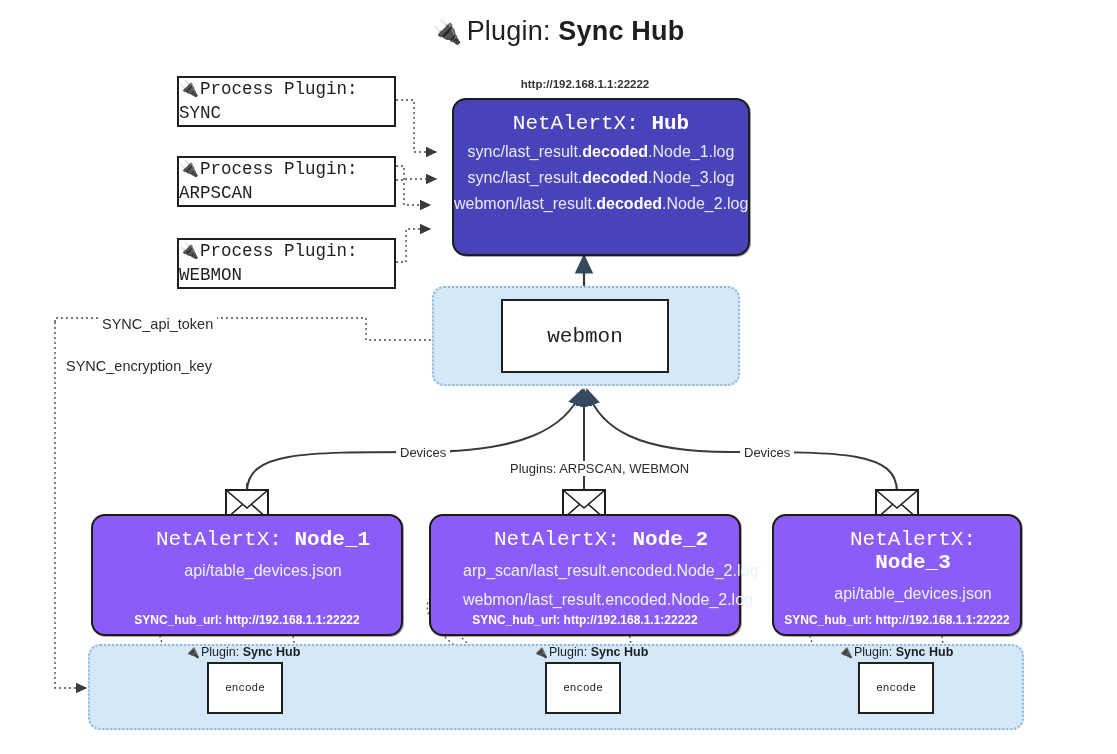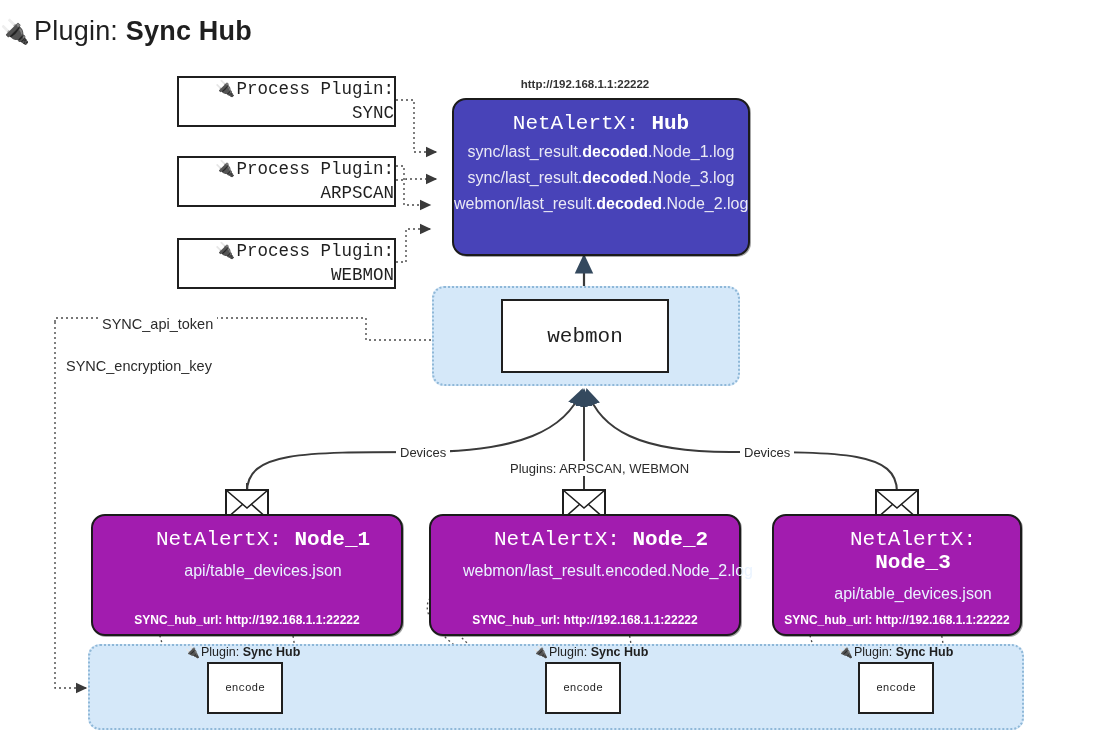--- a/index.html
+++ b/index.html
@@ -2,50 +2,50 @@
 <html><head>
 <meta charset="utf-8">
 <style>
   html,body{margin:0;padding:0;background:#ffffff;}
   body{width:1117px;height:754px;position:relative;overflow:hidden;
        font-family:"Liberation Sans",sans-serif;color:#2b2b2b;}
   .layer{position:absolute;left:0;top:0;width:1117px;height:754px;}
   svg.layer{pointer-events:none;}
 
   
-  #title{position:absolute;left:0;top:16px;width:1117px;text-align:left;
+  #title{position:absolute;left:0;top:16px;width:1117px;text-align:center;
          font-size:27px;color:#1f1f1f;letter-spacing:.2px;}
   #title .plug{font-size:24px;filter:grayscale(1) contrast(1.5);margin-right:4px;}
   #title .b{font-weight:bold;}
 
   
   .box{position:absolute;box-sizing:border-box;}
 
   .plugbox{border:2px solid #1f1f1f;background:#fff;
            font-family:"Liberation Mono","DejaVu Sans Mono",monospace;
            font-size:17.5px;color:#1f1f1f;text-align:center;
-           display:flex;flex-direction:column;align-items:flex-end;justify-content:center;
+           display:flex;flex-direction:column;align-items:flex-start;justify-content:center;
            line-height:1.35;}
   .plugbox .l1{white-space:nowrap;}
   .plugbox .plug{font-family:"DejaVu Sans",sans-serif;font-size:16px;
                  filter:grayscale(1) contrast(1.4);margin-right:1px;}
 
   
   #hub{border:2px solid #1b1b1b;border-radius:14px;background:#4843b8;
        box-shadow:1px 1px 0 rgba(0,0,0,.35);}
   #hub .hub-title{font-family:"Liberation Mono","DejaVu Sans Mono",monospace;
                   font-size:21px;color:#ffffff;text-align:center;margin-top:12px;}
   #hub .hub-title b{font-weight:bold;}
   #hub .logline{font-size:16px;color:#e9e9f5;text-align:center;margin-top:8px;
                 white-space:nowrap;}
   #hub .logline b{color:#ffffff;font-weight:bold;}
   #huburl{position:absolute;font-size:11.5px;color:#333;text-align:center;font-weight:600;}
 
   
-  .node{border:2px solid #1b1b1b;border-radius:14px;background:#a21caf;
+  .node{border:2px solid #1b1b1b;border-radius:14px;background:#8b5cf6;
         box-shadow:1px 1px 0 rgba(0,0,0,.35);padding-left:32px;}
   .node .n-title{font-family:"Liberation Mono","DejaVu Sans Mono",monospace;
                  font-size:21px;color:#ffffff;text-align:center;margin-top:12px;}
   .node .n-title b{font-weight:bold;}
   .node .n-line{font-size:16px;color:#eaf4ff;text-align:center;margin-top:11px;
                 white-space:nowrap;}
   .node .n-foot{position:absolute;left:0;right:0;bottom:7px;text-align:center;
                 font-size:12px;color:#ffffff;font-weight:700;white-space:nowrap;}
 
   
@@ -165,20 +165,21 @@
 </svg>
 
 <div class="box node" style="left:91px;top:514px;width:312px;height:122px;">
   <div class="n-title"><span>NetAlertX: </span><b>Node_1</b></div>
   <div class="n-line">api/table_devices.json</div>
   <div class="n-foot">SYNC_hub_url: http://192.168.1.1:22222</div>
 </div>
 
 <div class="box node" style="left:429px;top:514px;width:312px;height:122px;">
   <div class="n-title"><span>NetAlertX: </span><b>Node_2</b></div>
+  <div class="n-line">arp_scan/last_result.encoded.Node_2.log</div>
   <div class="n-line">webmon/last_result.encoded.Node_2.log</div>
   <div class="n-foot">SYNC_hub_url: http://192.168.1.1:22222</div>
 </div>
 
 <div class="box node" style="left:772px;top:514px;width:250px;height:122px;">
   <div class="n-title"><span>NetAlertX: </span><b>Node_3</b></div>
   <div class="n-line">api/table_devices.json</div>
   <div class="n-foot">SYNC_hub_url: http://192.168.1.1:22222</div>
 </div>
 

